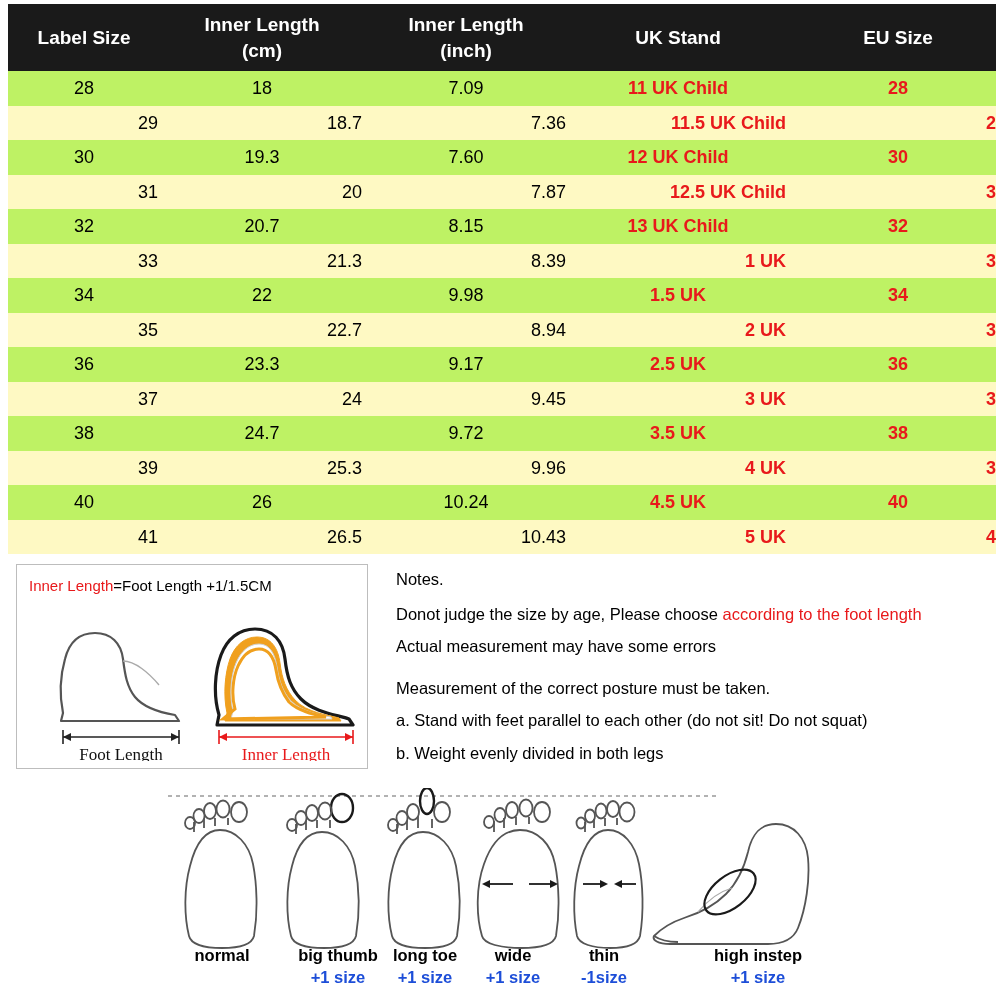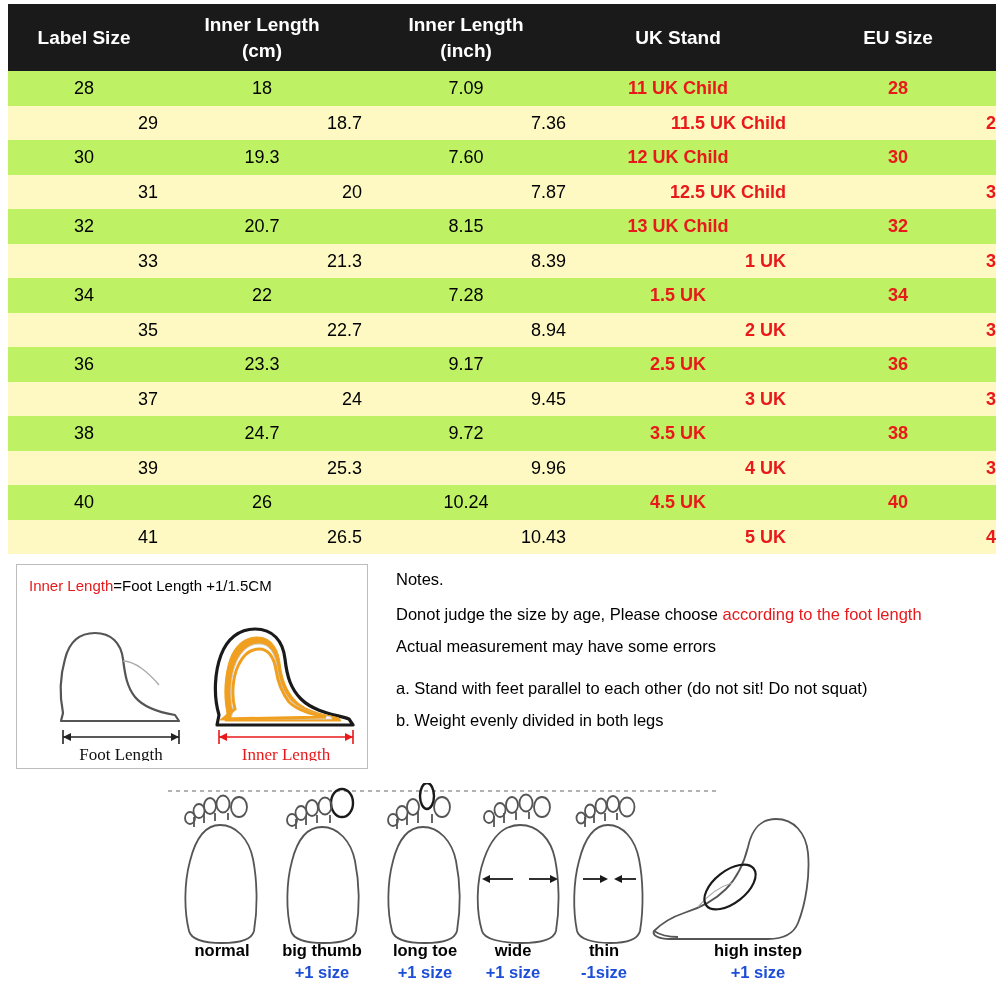--- a/index.html
+++ b/index.html
@@ -214,21 +214,21 @@
       <tr class="row-even">
         <td class="lbl">33</td>
         <td class="cm">21.3</td>
         <td class="inch">8.39</td>
         <td class="uk">1 UK</td>
         <td class="eu">33</td>
       </tr>
       <tr class="row-odd">
         <td class="lbl">34</td>
         <td class="cm">22</td>
-        <td class="inch">7.28</td>
+        <td class="inch">9.98</td>
         <td class="uk">1.5 UK</td>
         <td class="eu">34</td>
       </tr>
       <tr class="row-even">
         <td class="lbl">35</td>
         <td class="cm">22.7</td>
         <td class="inch">8.94</td>
         <td class="uk">2 UK</td>
         <td class="eu">35</td>
       </tr>
@@ -311,20 +311,21 @@
       </svg>
     </div>
 
     <div class="notes">
       <p>Notes.</p>
       <p class="tight">
         <span>Donot judge the size by age, Please choose </span><span class="red">according to the foot length</span>
       </p>
       <p class="tight">Actual measurement may have some errors</p>
       <div class="spacer"></div>
+      <p class="tight">Measurement of the correct posture must be taken.</p>
       <p class="tight">a. Stand with feet parallel to each other (do not sit! Do not squat)</p>
       <p class="tight">b. Weight evenly divided in both legs</p>
     </div>
   </div>
 
   <div class="feet-wrap">
     <svg class="feet-svg" width="996" height="175" viewBox="0 0 996 175">
 
       <line x1="160" y1="8" x2="712" y2="8" stroke="#999" stroke-width="1.4" stroke-dasharray="4,4"></line>
 
@@ -397,21 +398,21 @@
 
         <ellipse cx="722" cy="104" rx="30" ry="16" transform="rotate(-38 722 104)" stroke="#1a1a1a" stroke-width="2.2"></ellipse>
       </g>
     </svg>
 
     <div class="feet-labels">
       <div class="foot-label" style="left:152px; width:124px;">
         <span class="name">normal</span>
         <span class="adj"></span>
       </div>
-      <div class="foot-label" style="left:252px; width:124px;">
+      <div class="foot-label" style="left:268px; width:124px;">
         <span class="name">big thumb</span>
         <span class="adj">+1 size</span>
       </div>
       <div class="foot-label" style="left:355px; width:124px;">
         <span class="name">long toe</span>
         <span class="adj">+1 size</span>
       </div>
       <div class="foot-label" style="left:450px; width:110px;">
         <span class="name">wide</span>
         <span class="adj">+1 size</span>

